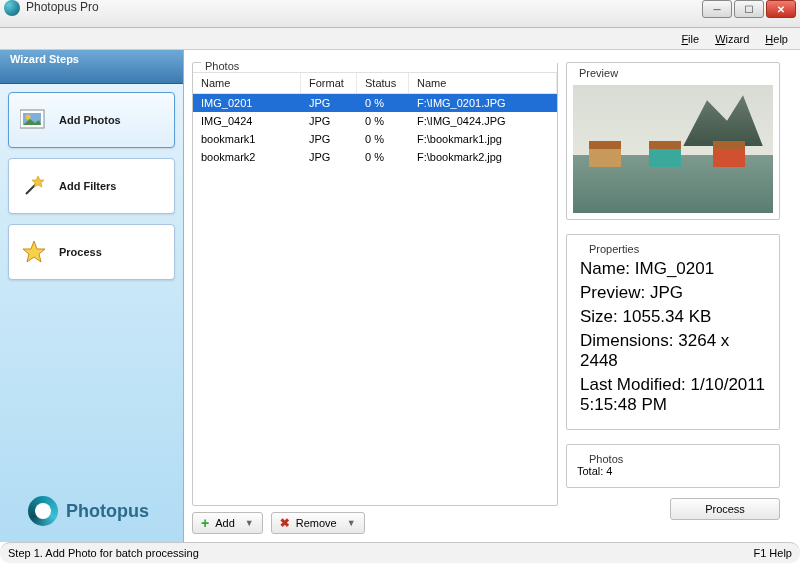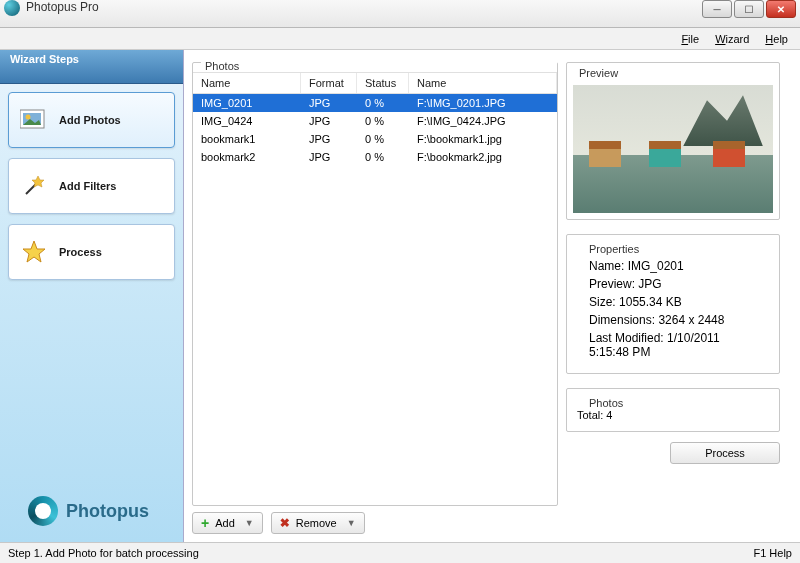--- a/index.html
+++ b/index.html
@@ -58,26 +58,26 @@
 .mountain { position:absolute; left:55%; top:8%; width:40%; height:40%; background:linear-gradient(#6a7a6e,#3f5448); clip-path:polygon(0 100%,30% 10%,55% 50%,75% 0%,100% 100%); }
 .water { position:absolute; inset:55% 0 0 0; background:linear-gradient(#7e9a8e,#5a7d72); }
 .house { position:absolute; bottom:36%; width:32px; height:26px; }
 .house .wall { position:absolute; inset:30% 0 0 0; }
 .house .roof { position:absolute; inset:0 0 70% 0; background:#a8642c; }
 .house1 { left:8%; } .house1 .wall{ background:#c79a5c; }
 .house2 { left:38%; } .house2 .wall{ background:#3aa89a; }
 .house3 { left:70%; } .house3 .wall{ background:#d05030; }
 
 .props-box { margin-top:6px; padding:8px 10px 10px; }
-.props-box .line { margin:4px 12px; font-size:12px; }
+.props-box .line { margin:4px 3px; font-size:17px; }
 .photos-count-box { margin-top:6px; padding:8px 10px 10px; }
 .process-row { display:flex; justify-content:flex-end; padding-top:2px; }
 .process-btn { width:110px; height:22px; border:1px solid #bbb; border-radius:3px; background:linear-gradient(#fdfdfd,#e8e8e8); font-size:11px; text-align:center; line-height:20px; cursor:pointer; }
 
-.statusbar { height:21px; border-top:1px solid #c8c8c8; background:#f2f2f2; display:flex; align-items:center; padding:0 8px; font-size:11px; }
+.statusbar { height:21px; border-top:1px solid #c8c8c8; background:#f2f2f2; display:flex; align-items:center; padding:0 8px; font-size:11px;border-radius:10px; }
 .statusbar .left { flex:1; }
 </style>
 </head>
 <body>
 
 <div class="titlebar">
   <div class="app-icon"></div>
   <div class="title">Photopus Pro</div>
   <div class="win-controls">
     <div class="win-btn">─</div>

